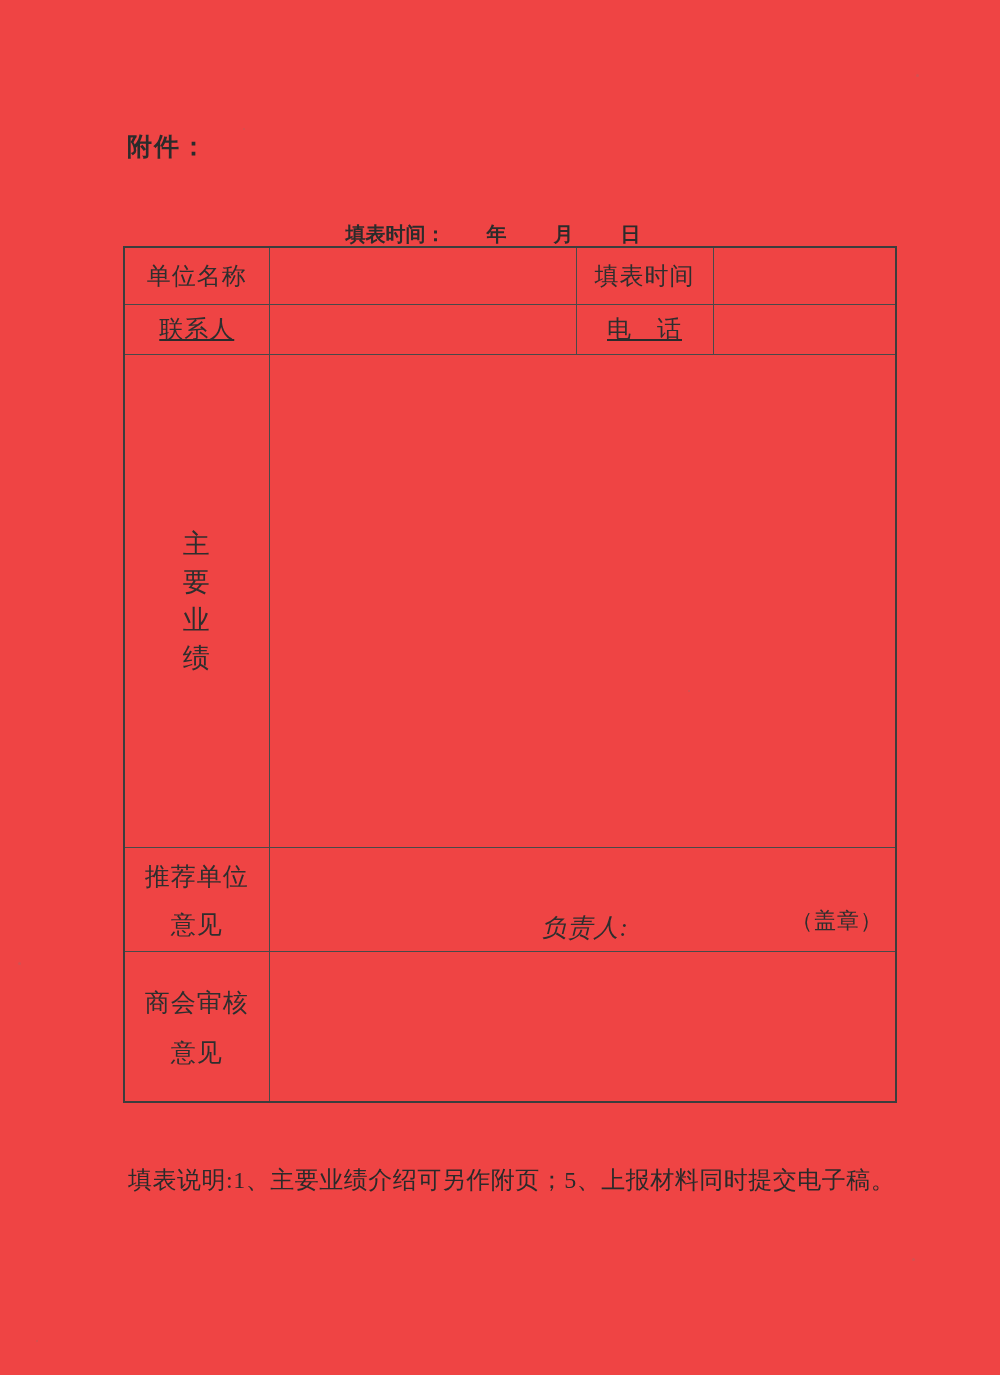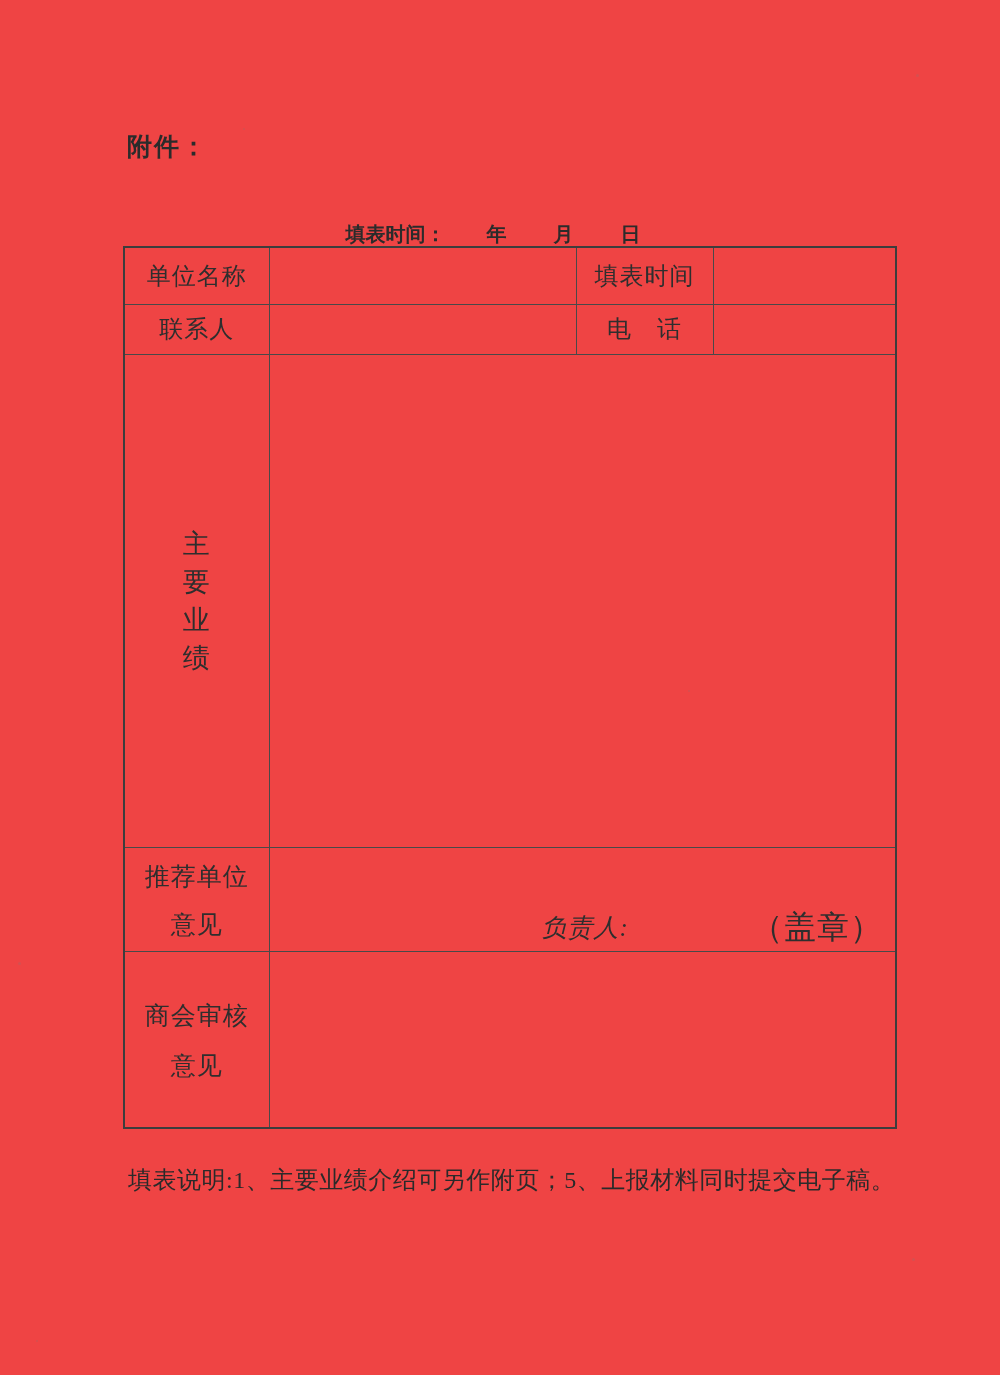--- a/index.html
+++ b/index.html
@@ -62,24 +62,24 @@
     border: 1.5px solid #494949;
     text-align: center;
     vertical-align: middle;
     font-size: 24px;
     padding: 0;
     letter-spacing: 1px;
     color: #2e2e2e;
   }
   tr.r1 { height: 57px; }
   tr.r2 { height: 52px; }
-  tr.r3 { height: 50px; }
+  tr.r3 { height: 50px; text-decoration: underline; }
   tr.r4 { height: 493px; }
   tr.r5 { height: 104px; padding-left: 28px; }
-  tr.r6 { height: 177px; }
+  tr.r6 { height: 151px; }
 
   .vlabel { display: flex; flex-direction: column; align-items: center; justify-content: center; }
   .vlabel .ch { font-size: 27px; line-height: 38px; height: 38px; }
 
   .two-line { display: flex; flex-direction: column; align-items: center; justify-content: center; font-size: 25px; }
   .two-line .l1 { line-height: 29px; }
   .r5 .two-line .l2 { margin-top: 21px; line-height: 25px; }
   .r6 .two-line .l2 { margin-top: 23px; line-height: 25px; }
 
   td.opinion-cell { position: relative; }
@@ -89,21 +89,21 @@
     top: 63px;
     font-size: 25px;
     letter-spacing: 1px;
     white-space: nowrap;
     font-style: italic;
   }
   .seal {
     position: absolute;
     right: 12px;
     top: 58px;
-    font-size: 32px;
+    font-size: 22px;
     white-space: nowrap;
   }
 
   .footer-note {
     position: absolute;
     left: 128px;
     top: 1164px;
     font-size: 24px;
     letter-spacing: 0.5px;
     white-space: nowrap;

